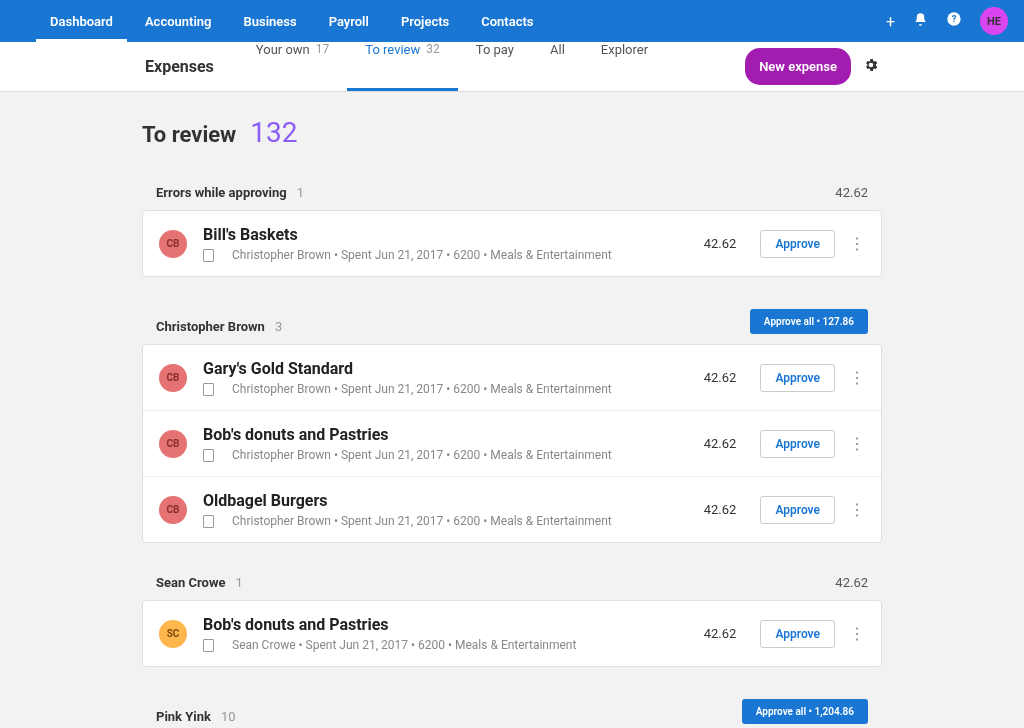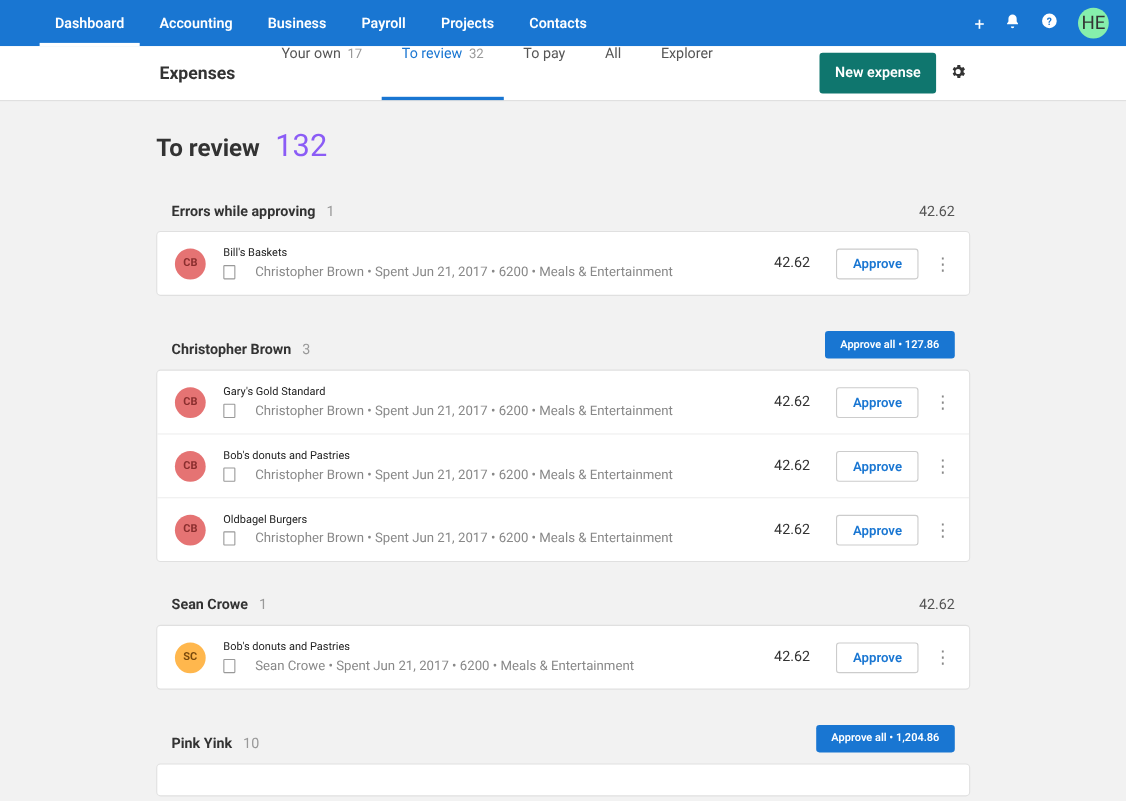--- a/index.html
+++ b/index.html
@@ -5,48 +5,48 @@
 *{box-sizing:border-box;margin:0;padding:0;font-family:-apple-system,BlinkMacSystemFont,"Segoe UI",Roboto,Arial,sans-serif}
 body{background:#f2f2f2;color:#333;font-size:13px}
 .topbar{background:#1976d2;height:42px;display:flex;align-items:center;padding:0 16px;color:#fff}
 .org-select{background:#135ca8;padding:6px 12px;border-radius:3px;font-size:13px;display:flex;align-items:center;gap:6px;cursor:pointer}
 .org-select .chev{font-size:10px}
 .main-nav{display:flex;margin-left:20px;gap:4px}
 .main-nav a{color:#fff;text-decoration:none;padding:12px 14px;font-size:13px;font-weight:600;position:relative}
 .main-nav a.active::after{content:"";position:absolute;left:0;right:0;bottom:-1px;height:3px;background:#fff}
 .topbar-right{margin-left:auto;display:flex;align-items:center;gap:18px}
 .topbar-icon{color:#fff;font-size:16px;cursor:pointer}
-.avatar-top{width:28px;height:28px;border-radius:50%;background:#86efac;display:flex;align-items:center;justify-content:center;font-size:17px;font-weight:400;color:#333}
+.avatar-top{width:28px;height:28px;border-radius:50%;background:#d946ef;display:flex;align-items:center;justify-content:center;font-size:11px;font-weight:700;color:#333}
 .subbar{background:#fff;border-bottom:1px solid #ddd;height:50px;display:flex;align-items:center;padding:0 0 0 145px}
 .subbar h2{font-size:16px;font-weight:700;margin-right:24px}
 .tabs{display:flex;gap:0;height:100%}
 .tab{display:flex;align-items:flex-start;padding:0 18px;font-size:13px;color:#555;gap:6px;cursor:pointer;position:relative}
 .tab.active{color:#1976d2}
 .tab.active::after{content:"";position:absolute;left:0;right:0;bottom:0;height:3px;background:#1976d2}
 .tab .count{color:#999;font-size:12px}
 .subbar-right{margin-left:auto;display:flex;align-items:center;gap:12px;padding-right:145px}
-.btn-primary{background:#0f766e;color:#fff;border:none;padding:11px 14px;border-radius:3px;font-size:13px;font-weight:600;cursor:pointer}
+.btn-primary{background:#a21caf;color:#fff;border:none;padding:11px 14px;border-radius:15px;font-size:13px;font-weight:600;cursor:pointer}
 .gear{font-size:16px;color:#333;cursor:pointer}
 .content{max-width:740px;margin:0 auto;padding:24px 0 40px}
 .page-title{display:flex;align-items:baseline;gap:14px;margin-bottom:24px}
 .page-title h1{font-size:22px;font-weight:700}
 .page-title .num{font-size:28px;color:#8b5cf6}
 .group-header{display:flex;align-items:flex-end;padding:12px 14px 10px;font-size:13px}
 .group-header .gname{font-weight:700}
 .group-header .gcount{color:#999;margin-left:10px}
 .group-header .gtotal{margin-left:auto;color:#555}
 .btn-approve-all{background:#1976d2;color:#fff;border:none;padding:7px 14px;border-radius:3px;font-size:10px;font-weight:600;cursor:pointer;margin-left:auto}
 .card{background:#fff;border:1px solid #e0e0e0;border-radius:4px;margin-bottom:20px}
 .expense-row{display:flex;align-items:center;padding:14px 16px;border-bottom:1px solid #eee}
 .expense-row:last-child{border-bottom:none}
 .avatar{width:28px;height:28px;border-radius:50%;display:flex;align-items:center;justify-content:center;font-size:10px;font-weight:700;color:#fff;flex-shrink:0}
 .av-cb{background:#e57373;color:#8a2e2e}
 .av-sc{background:#ffb74d;color:#7a4a0d}
 .exp-main{margin-left:16px;flex:1}
-.exp-title{font-size:10px;font-weight:400;color:#222;margin-bottom:4px}
+.exp-title{font-size:16px;font-weight:700;color:#222;margin-bottom:4px}
 .exp-meta{font-size:12px;color:#888;display:flex;align-items:center;gap:18px}
 .doc-icon{width:11px;height:13px;border:1px solid #999;border-radius:1px;position:relative;display:inline-block}
 .exp-amount{font-size:13px;color:#333;margin-right:24px;min-width:50px;text-align:right}
 .btn-approve{background:#fff;border:1px solid #ccc;color:#1976d2;padding:6px 14px;border-radius:3px;font-size:12px;font-weight:600;cursor:pointer}
 .kebab{margin-left:14px;color:#888;cursor:pointer;font-size:16px;line-height:1;letter-spacing:0}
 </style>
 </head>
 <body>
 
 <div class="topbar">

